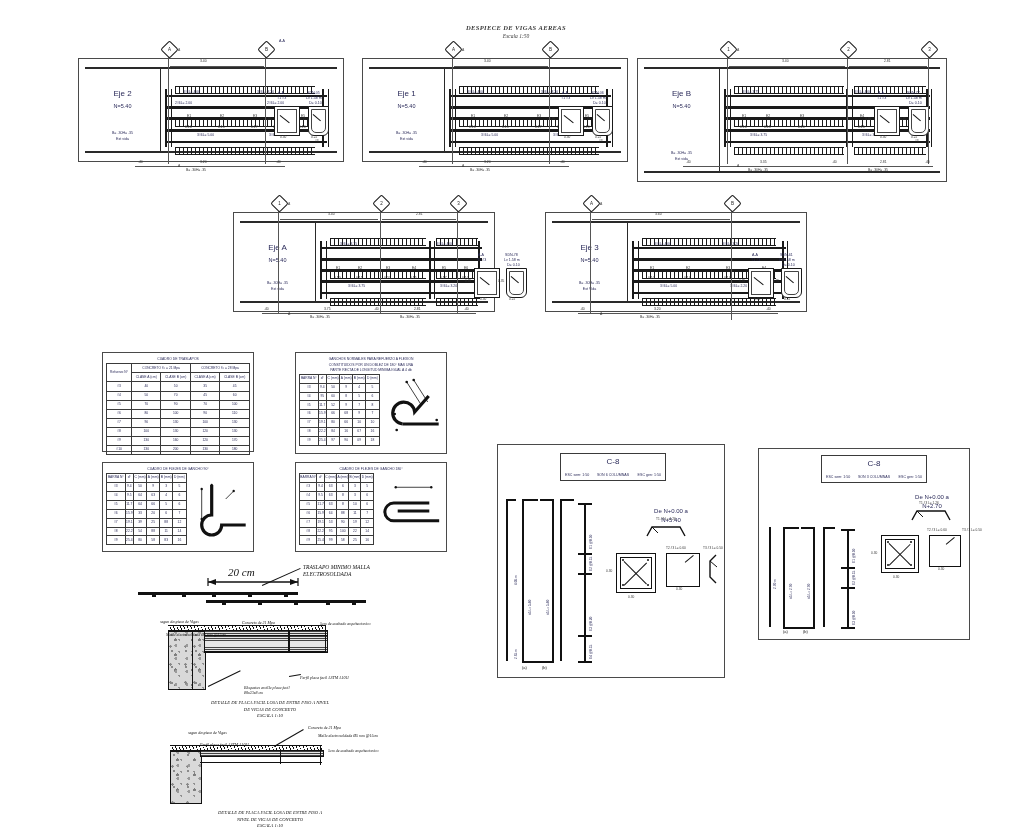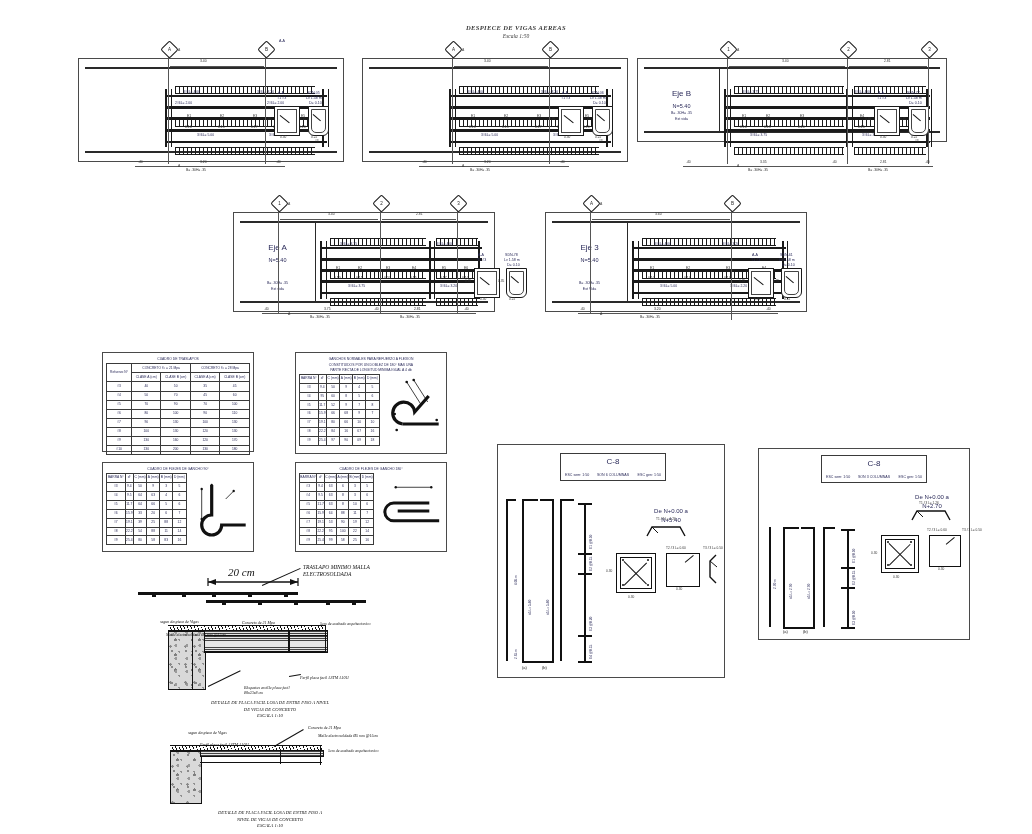--- a/index.html
+++ b/index.html
@@ -119,20 +119,26 @@
        transform-origin:left top;transform:rotate(-90deg);}
 </style>
 </head>
 <body>
 
 <div class="abs" id="sheet-title">DESPIECE DE VIGAS AEREAS</div>
 <div class="abs" id="sheet-scale">Escala 1:50</div>
 
 <div class="beam-panel abs" style="left:78px;top:58px;width:266px;height:104px;">
   <div class="beam-inner"></div>
+  <div class="tagbox">
+    <div class="eje-label">Eje 2</div>
+    <div class="eje-lvl">N=5.40</div>
+    <div class="eje-note1">B= .30H= .35</div>
+    <div class="eje-note2">Ext vida</div>
+  </div>
 
   <div class="hbar" style="left:88px;top:36px;width:160px;height:1.6px;"></div>
   <div class="hbar" style="left:88px;top:47px;width:160px;height:2.6px;"></div>
   <div class="hbar" style="left:88px;top:58px;width:160px;height:2.6px;"></div>
   <div class="hbar" style="left:88px;top:70px;width:160px;height:2.6px;"></div>
   <div class="hbar" style="left:88px;top:82px;width:160px;height:1.6px;"></div>
   <div class="vbar" style="left:86px;top:30px;width:2.2px;height:58px;"></div>
   <div class="vbar" style="left:92px;top:30px;width:1.4px;height:58px;"></div>
   <div class="vbar" style="left:243px;top:30px;width:2.2px;height:58px;"></div>
   <div class="vbar" style="left:249px;top:30px;width:1.4px;height:58px;"></div>
@@ -190,20 +196,26 @@
 <div class="dimline abs" style="left:135px;top:166px;width:150px;"></div>
 <div class="dimtxt abs" style="left:138px;top:160px;">.40</div>
 <div class="dimtxt abs" style="left:200px;top:160px;">3.20</div>
 <div class="dimtxt abs" style="left:276px;top:160px;">.40</div>
 <div class="dimtxt abs" style="left:186px;top:168px;">B= .30H= .35</div>
 <div class="dimtxt abs" style="left:178px;top:48px;">A</div>
 <div class="dimtxt abs" style="left:178px;top:164px;">A</div>
 
 <div class="beam-panel abs" style="left:362px;top:58px;width:266px;height:104px;">
   <div class="beam-inner"></div>
+  <div class="tagbox">
+    <div class="eje-label">Eje 1</div>
+    <div class="eje-lvl">N=5.40</div>
+    <div class="eje-note1">B= .30H= .35</div>
+    <div class="eje-note2">Ext vida</div>
+  </div>
   <div class="hbar" style="left:88px;top:36px;width:160px;height:1.6px;"></div>
   <div class="hbar" style="left:88px;top:47px;width:160px;height:2.6px;"></div>
   <div class="hbar" style="left:88px;top:58px;width:160px;height:2.6px;"></div>
   <div class="hbar" style="left:88px;top:70px;width:160px;height:2.6px;"></div>
   <div class="hbar" style="left:88px;top:82px;width:160px;height:1.6px;"></div>
   <div class="vbar" style="left:86px;top:30px;width:2.2px;height:58px;"></div>
   <div class="vbar" style="left:92px;top:30px;width:1.4px;height:58px;"></div>
   <div class="vbar" style="left:243px;top:30px;width:2.2px;height:58px;"></div>
   <div class="vbar" style="left:249px;top:30px;width:1.4px;height:58px;"></div>
   <div class="stirrup" style="left:96px;top:27px;width:140px;"></div>
@@ -253,21 +265,21 @@
 <div class="dimtxt abs" style="left:484px;top:59px;">3.40</div>
 <div class="dimline abs" style="left:454px;top:66px;width:94px;"></div>
 <div class="dimline abs" style="left:419px;top:166px;width:150px;"></div>
 <div class="dimtxt abs" style="left:422px;top:160px;">.40</div>
 <div class="dimtxt abs" style="left:484px;top:160px;">3.20</div>
 <div class="dimtxt abs" style="left:560px;top:160px;">.40</div>
 <div class="dimtxt abs" style="left:470px;top:168px;">B= .30H= .35</div>
 <div class="dimtxt abs" style="left:462px;top:48px;">A</div>
 <div class="dimtxt abs" style="left:462px;top:164px;">A</div>
 
-<div class="beam-panel abs" style="left:637px;top:58px;width:310px;height:84px;">
+<div class="beam-panel abs" style="left:637px;top:58px;width:310px;height:124px;">
   <div class="beam-inner"></div>
   <div class="tagbox">
     <div class="eje-label">Eje B</div>
     <div class="eje-lvl">N=5.40</div>
     <div class="eje-note1">B= .30H= .35</div>
     <div class="eje-note2">Ext vida</div>
   </div>
   <div class="hbar" style="left:88px;top:36px;width:126px;height:1.6px;"></div>
   <div class="hbar" style="left:88px;top:47px;width:126px;height:2.6px;"></div>
   <div class="hbar" style="left:88px;top:58px;width:126px;height:2.6px;"></div>

